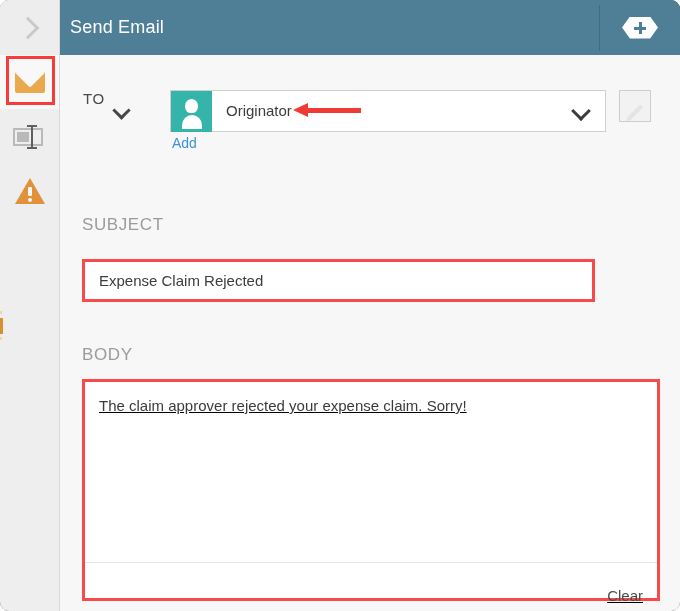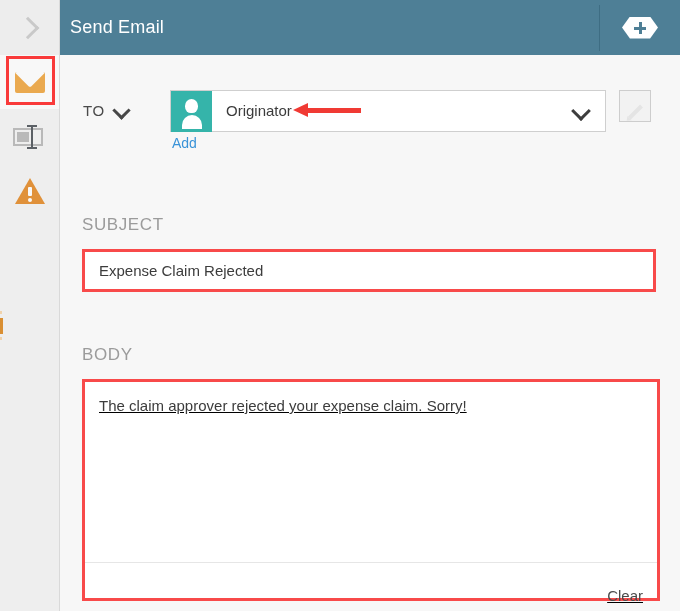--- a/index.html
+++ b/index.html
@@ -10,20 +10,21 @@
   body {
     font-family: "Liberation Sans", sans-serif;
     -webkit-font-smoothing: antialiased;
   }
   #app {
     position: relative;
     width: 680px;
     height: 611px;
     overflow: hidden;
     background: #404040;
+    border-radius: 9px;
   }
 
   
   .rail {
     position: absolute;
     left: 0;
     top: 0;
     width: 60px;
     height: 611px;
     background: #eeeeee;
@@ -224,21 +225,21 @@
   }
 
   
   .to-row {
     position: absolute;
     left: 0; top: 35px;
     width: 620px; height: 44px;
   }
   .to-label {
     position: absolute;
-    left: 23px; top: 12px;
+    left: 23px; top: 0;
     font-size: 15px;
     color: #4a4a4a;
     letter-spacing: .5px;
   }
   .to-chev {
     position: absolute;
     left: 55px; top: 14px;
     width: 10px; height: 10px;
     border-bottom: 3px solid #474747;
     border-right: 3px solid #474747;
@@ -351,22 +352,22 @@
     font-size: 17px;
     color: #9b9b9b;
     letter-spacing: .6px;
   }
   .sec-subject { left: 22px; top: 160px; }
   .sec-body    { left: 22px; top: 290px; }
 
   
   .subject-wrap {
     position: absolute;
-    left: 22px; top: 194px;
-    width: 574px; height: 43px;
+    left: 22px; top: 204px;
+    width: 513px; height: 43px;
     border: 3px solid #f84a4a;
     box-sizing: border-box;
     background: #ffffff;
   }
   .subject-input {
     width: 100%; height: 100%;
     border: 0;
     outline: none;
     background: transparent;
     font-family: "Liberation Sans", sans-serif;

